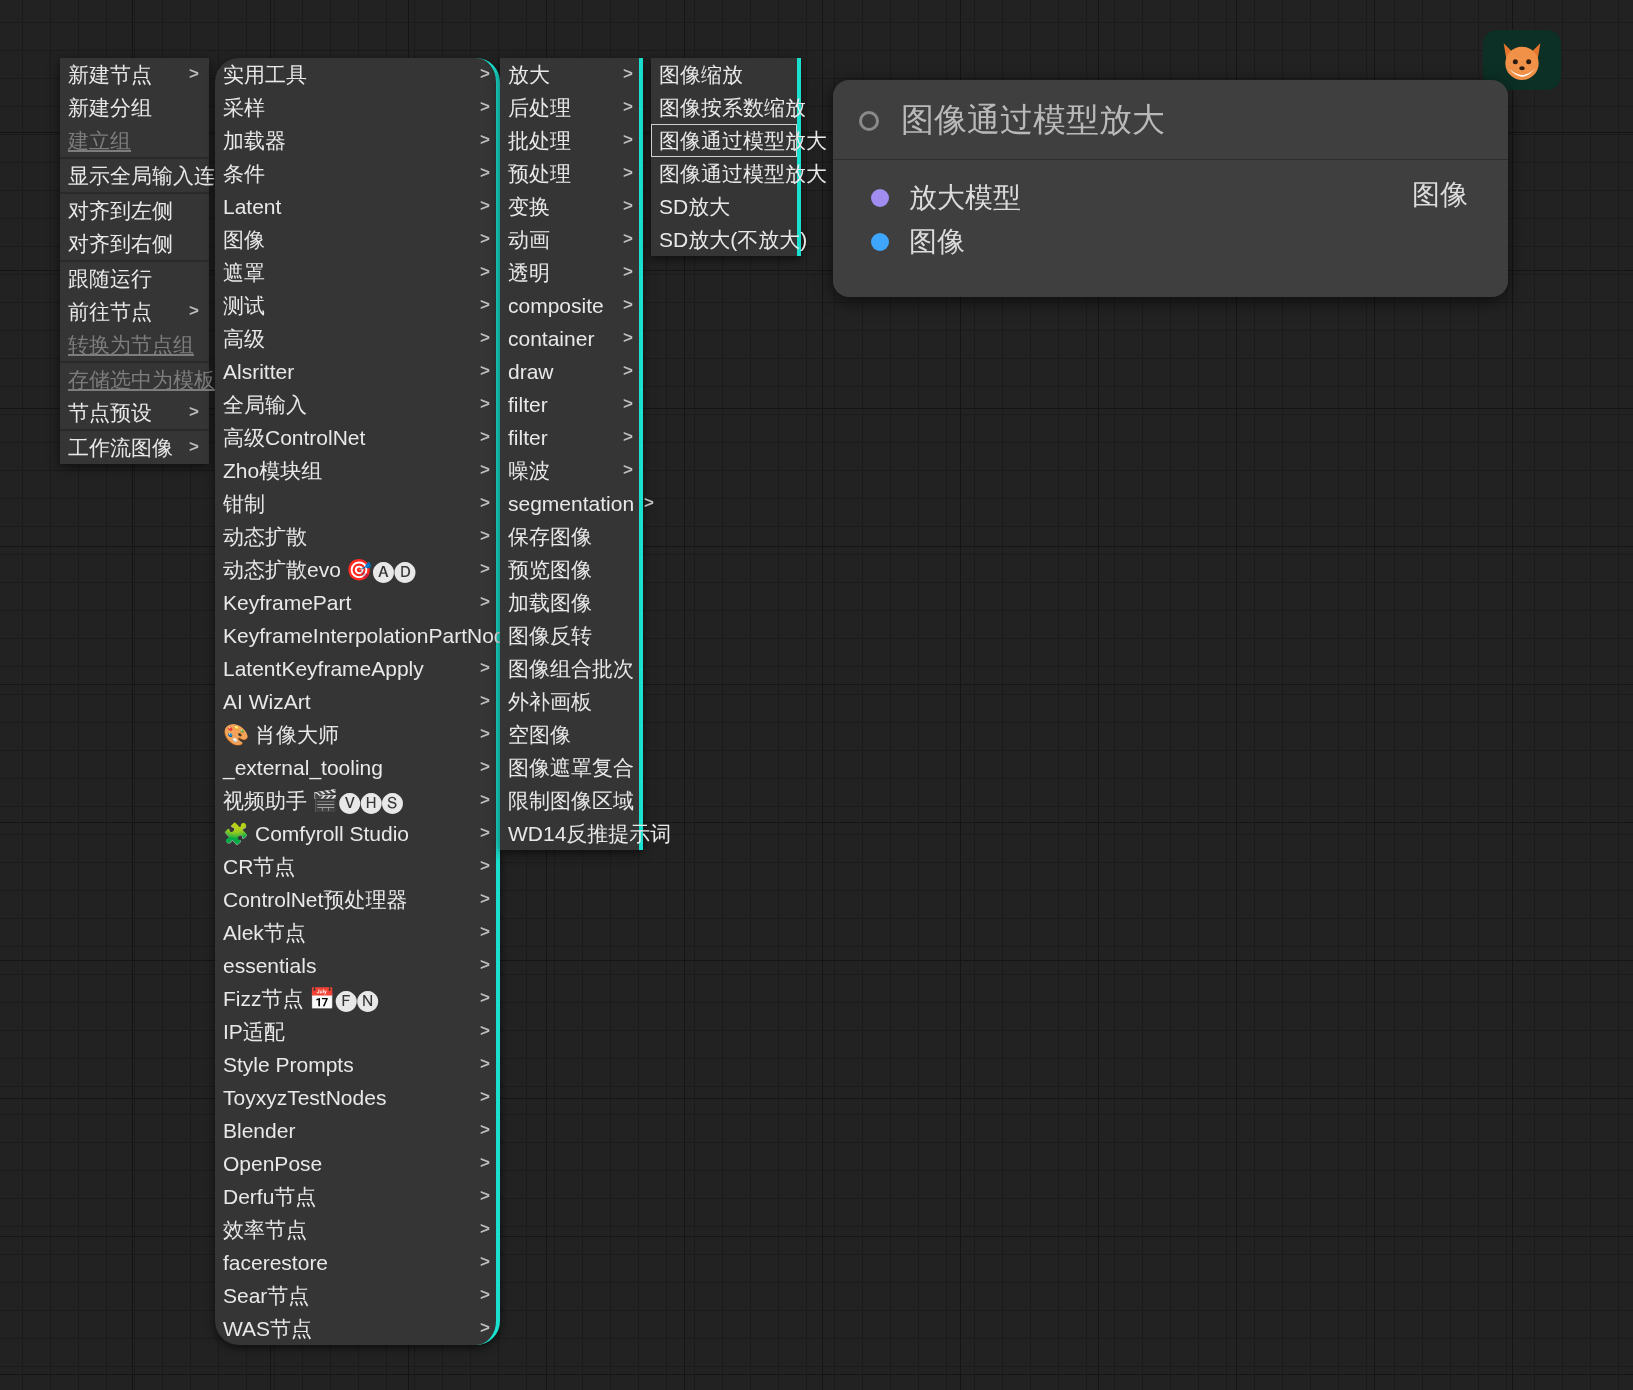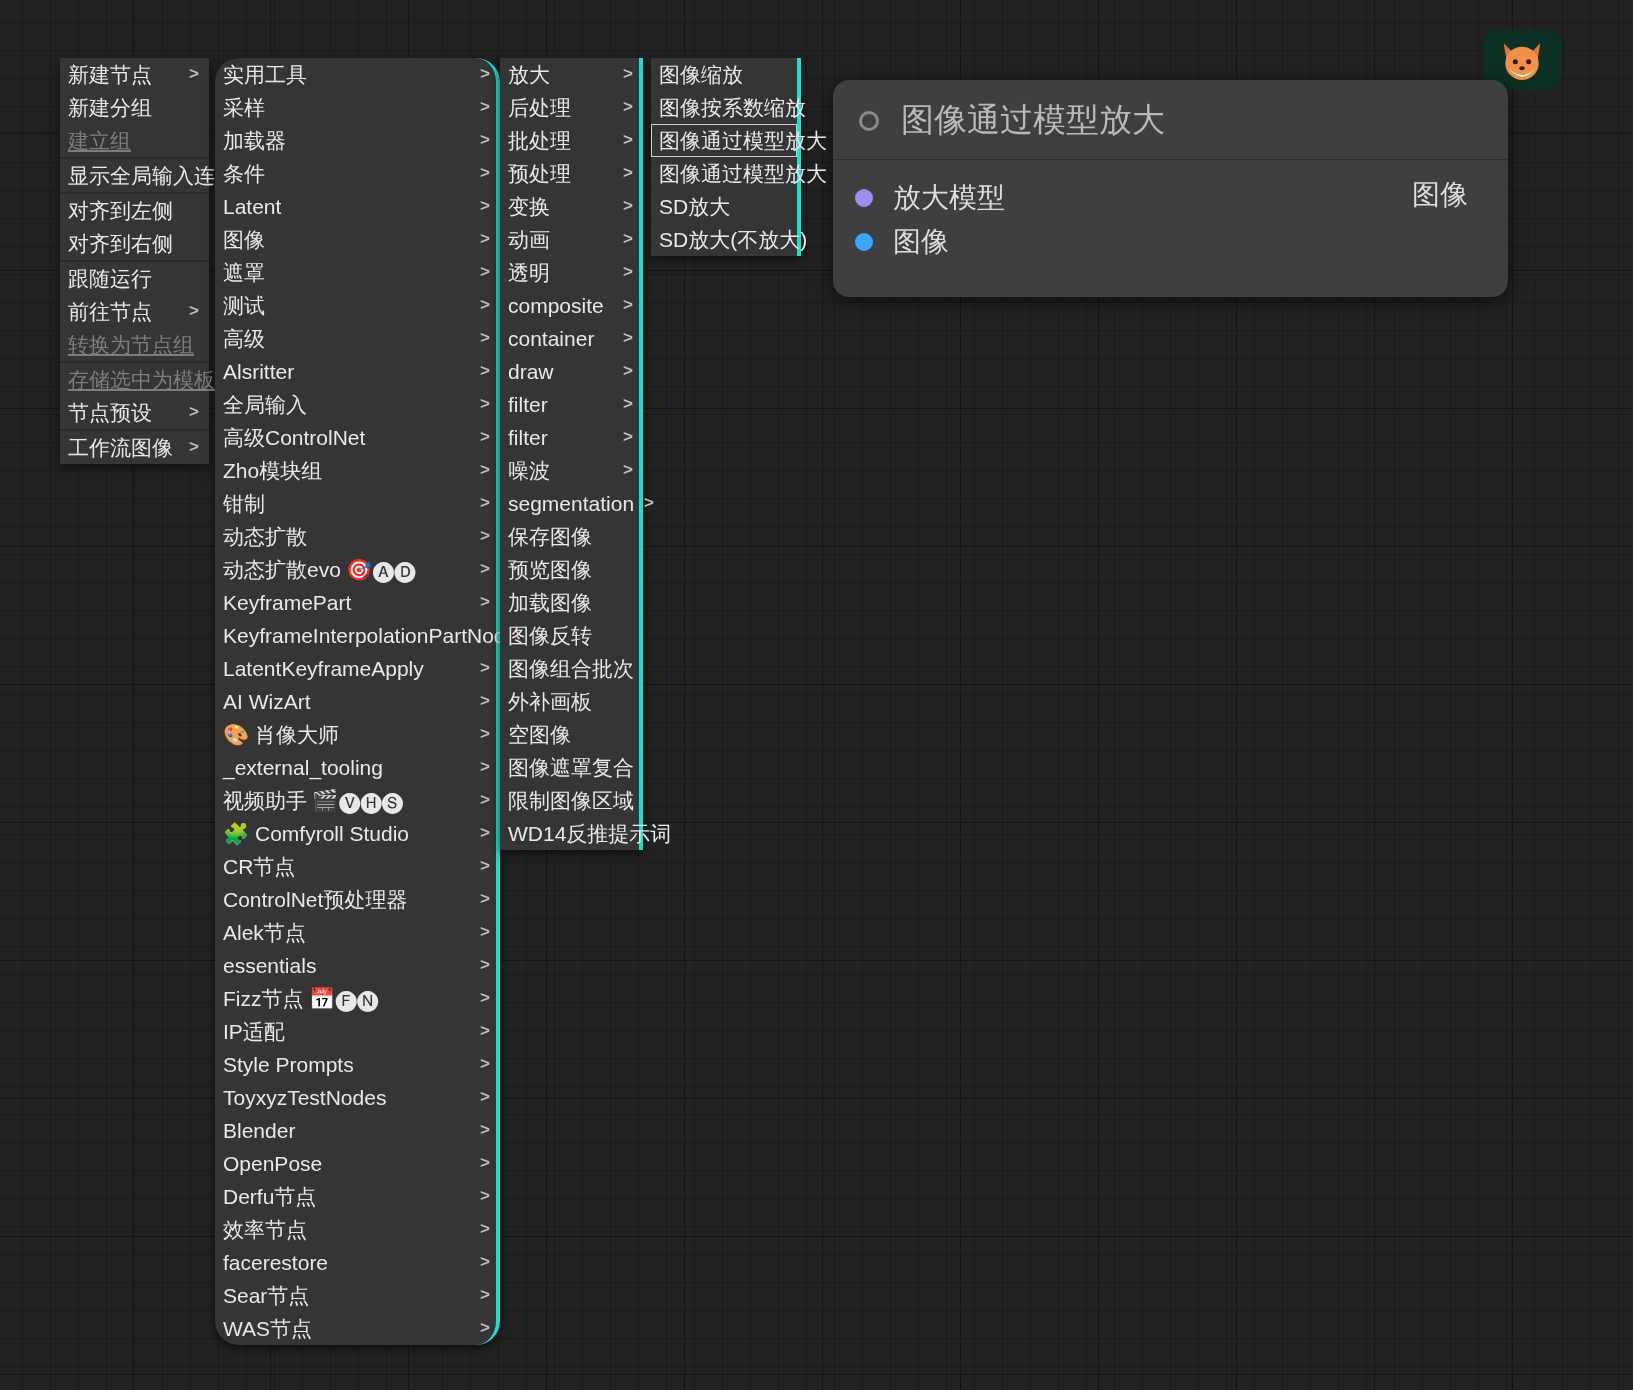--- a/index.html
+++ b/index.html
@@ -98,21 +98,21 @@
     border: 3px solid #8a8a8a;
     margin-right: 22px;
     flex: 0 0 auto;
   }
   .node-title {
     font-size: 33px;
     color: #b9b9b9;
   }
   .node-body {
     position: relative;
-    padding: 16px 22px;
+    padding: 16px 38px;
   }
   .row {
     display: flex;
     align-items: center;
     font-size: 28px;
     height: 44px;
   }
   .row .port {
     width: 18px; height: 18px; border-radius: 50%;
     margin-right: 20px;

